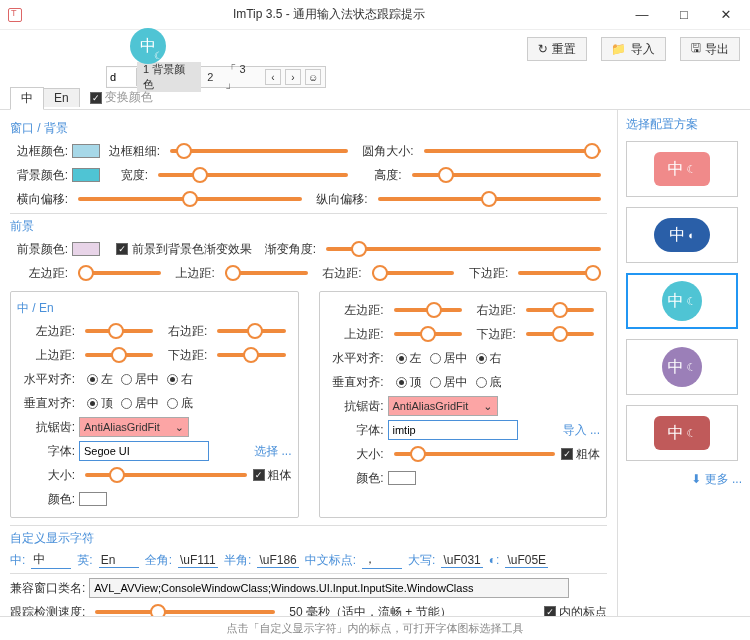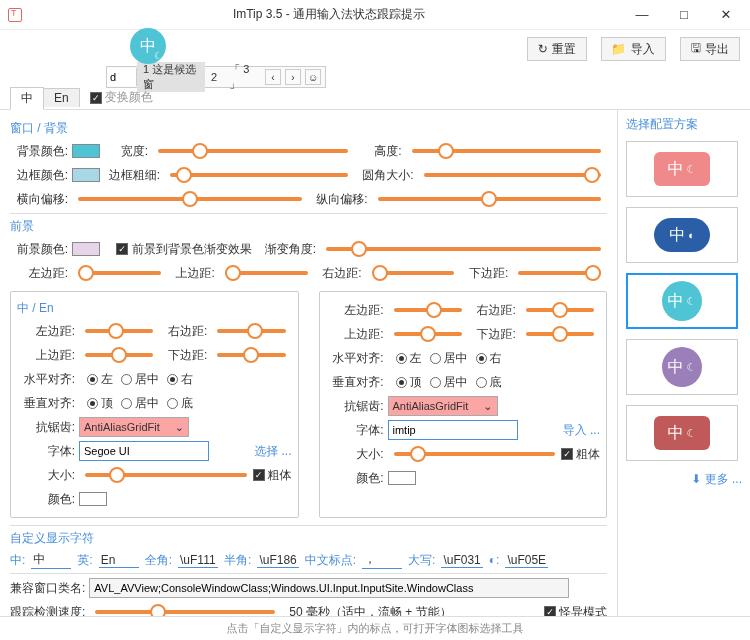--- a/index.html
+++ b/index.html
@@ -78,21 +78,21 @@
 
 <div class="toolbar">
   <div class="preview-block">
     <div class="badge">
       <span>中</span>
       <span class="moon">☾</span>
     </div>
     <div class="candidate-bar">
       <div class="cand-row">
         <input class="cand-input" style="border-top: none; border-bottom: none; border-left: none; border-image: initial; border-right: 1px solid rgb(204, 204, 204); width: 30px;" value="d">
-        <span class="cand-item sel"><span>1</span> <span>这是候选窗</span></span>
+        <span class="cand-item sel"><span>1</span> <span>背景颜色</span></span>
         <span class="cand-item">2</span>
         <span class="cand-item"><span>「</span> <span>3</span> <span>」</span></span>
         <div class="cand-ctrl">
           <span>‹</span>
           <span>›</span>
           <span>☺</span>
         </div>
       </div>
     </div>
   </div>
@@ -119,34 +119,34 @@
     <span class="chk checked">✓</span>
     <span>变换颜色</span>
   </div>
 </div>
 
 <div class="main">
   <div class="left-panel">
 
     <div class="section-title">窗口 / 背景</div>
     <div class="row">
+      <span class="lbl">边框颜色:</span>
+      <span class="colorswatch" style="background:#a7d8e8"></span>
+      <span class="lbl" style="width:60px">边框粗细:</span>
+      <div class="slider orange" style="--pos:8%"></div>
+      <span class="lbl" style="width:60px">圆角大小:</span>
+      <div class="slider orange" style="--pos:95%"></div>
+    </div>
+    <div class="row">
       <span class="lbl">背景颜色:</span>
       <span class="colorswatch" style="background:#4fc4d4"></span>
       <span class="lbl" style="width:48px">宽度:</span>
       <div class="slider orange" style="--pos:22%"></div>
       <span class="lbl" style="width:48px">高度:</span>
       <div class="slider orange" style="--pos:18%"></div>
-    </div>
-    <div class="row">
-      <span class="lbl">边框颜色:</span>
-      <span class="colorswatch" style="background:#a7d8e8"></span>
-      <span class="lbl" style="width:60px">边框粗细:</span>
-      <div class="slider orange" style="--pos:8%"></div>
-      <span class="lbl" style="width:60px">圆角大小:</span>
-      <div class="slider orange" style="--pos:95%"></div>
     </div>
     <div class="row">
       <span class="lbl">横向偏移:</span>
       <div class="slider orange" style="--pos:50%"></div>
       <span class="lbl" style="width:60px">纵向偏移:</span>
       <div class="slider orange" style="--pos:50%"></div>
     </div>
     <hr class="sep">
 
     <div class="section-title">前景</div>
@@ -330,21 +330,21 @@
     <hr class="sep">
     <div class="row">
       <span style="margin-right:4px">兼容窗口类名:</span>
       <input class="compat-input" value="AVL_AVView;ConsoleWindowClass;Windows.UI.Input.InputSite.WindowClass" style="">
     </div>
     <div class="row">
       <span style="margin-right:4px">跟踪检测速度:</span>
       <div class="slider orange" style="--pos:35%;max-width:180px"></div>
       <span style="margin:0 8px">50 毫秒（适中，流畅 + 节能）</span>
       <span class="chk checked" style="margin-left:auto">✓</span>
-      <span style="margin-left:3px">怪异模式</span>
+      <span style="margin-left:3px">内的标点</span>
     </div>
 
   </div>
 
   <div class="right-panel">
     <div class="scheme-title">选择配置方案</div>
     <div id="schemes">
         <div class="scheme-item">
           <div class="scheme-badge" style="background: rgb(240, 138, 138);">
             <span>中</span>

